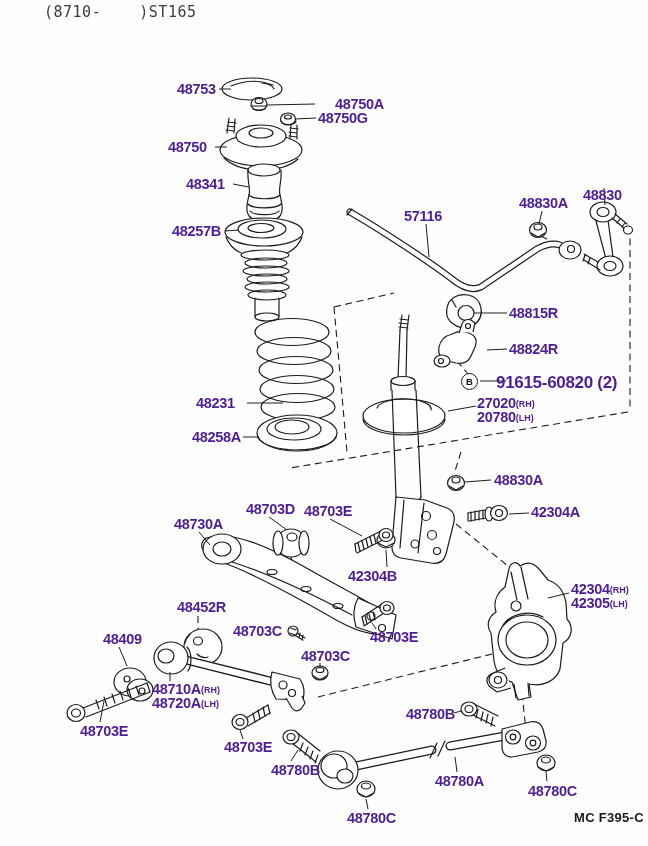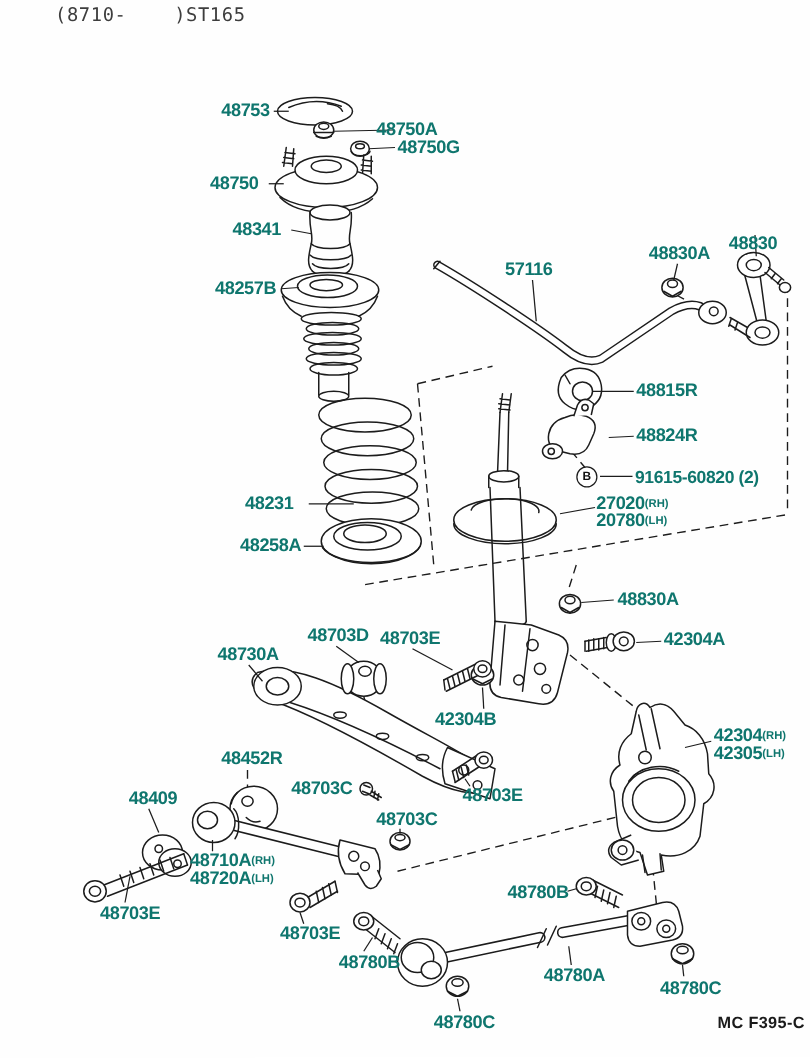--- a/index.html
+++ b/index.html
@@ -3,21 +3,21 @@
 <meta charset="utf-8">
 <style>
   html,body{margin:0;padding:0;background:#fff;}
   .stage{position:relative;width:648px;height:846px;background:#fefefe;overflow:hidden;
          font-family:"Liberation Sans",sans-serif;}
   .stage svg{position:absolute;left:0;top:0;}
   .hdr{position:absolute;left:44px;top:3px;font:15px "DejaVu Sans Mono",monospace;
        color:#3d3d3d;letter-spacing:.5px;white-space:pre;}
   .ftr{position:absolute;left:574px;top:810px;font-weight:bold;font-size:13px;
        color:#1a1a1a;letter-spacing:.3px;}
-  .lbl{position:absolute;font-weight:bold;font-size:14.5px;line-height:1;color:#0f766e;
+  .lbl{position:absolute;font-weight:bold;font-size:14.5px;line-height:1;color:#4c1d95;
        letter-spacing:-0.3px;white-space:nowrap;}
   .suf{font-size:9px;vertical-align:1.5px;letter-spacing:0;}
   .cb{position:absolute;left:461px;top:373px;width:15px;height:15px;border:1.6px solid #1c1c1c;
       border-radius:50%;font-weight:bold;font-size:9.5px;line-height:15px;text-align:center;
       background:#fff;color:#111;}
   .ln{stroke:#1c1c1c;stroke-width:1.2;fill:none;stroke-linecap:round;stroke-linejoin:round;}
   .fw{stroke:#1c1c1c;stroke-width:1.2;fill:#fff;stroke-linejoin:round;}
   .dash{stroke:#1c1c1c;stroke-width:1.1;fill:none;stroke-dasharray:7 4.5;}
   .ldr{stroke:#1c1c1c;stroke-width:1;fill:none;}
   .thick{stroke:#1c1c1c;stroke-width:7;fill:none;stroke-linecap:round;}
@@ -361,33 +361,33 @@
     <path class="ldr" d="M320,663 L320,667"></path>
     <path class="ldr" d="M376,629 L372,623"></path>
   </g>
 </svg>
 
   <div class="hdr">(8710-    )ST165</div>
 
   <div class="cb">B</div>
 
   <div class="lbl" style="left:177px;top:82px">48753</div>
-  <div class="lbl" style="left:301px;top:97px">48750A</div>
+  <div class="lbl" style="left:335px;top:97px">48750A</div>
   <div class="lbl" style="left:318px;top:111px">48750G</div>
   <div class="lbl" style="left:168px;top:140px">48750</div>
   <div class="lbl" style="left:186px;top:177px">48341</div>
   <div class="lbl" style="left:172px;top:224px">48257B</div>
   <div class="lbl" style="left:196px;top:396px">48231</div>
   <div class="lbl" style="left:192px;top:430px">48258A</div>
   <div class="lbl" style="left:404px;top:209px">57116</div>
   <div class="lbl" style="left:519px;top:196px">48830A</div>
   <div class="lbl" style="left:583px;top:188px">48830</div>
   <div class="lbl" style="left:509px;top:306px">48815R</div>
   <div class="lbl" style="left:509px;top:342px">48824R</div>
-  <div class="lbl" style="left:508px;top:374px;font-size:14px">91615-60820 (2)</div>
+  <div class="lbl" style="left:496px;top:374px;font-size:17px">91615-60820 (2)</div>
   <div class="lbl" style="left:477px;top:396px"><span>27020</span><span class="suf">(RH)</span></div>
   <div class="lbl" style="left:477px;top:410px"><span>20780</span><span class="suf">(LH)</span></div>
   <div class="lbl" style="left:494px;top:473px">48830A</div>
   <div class="lbl" style="left:531px;top:505px">42304A</div>
   <div class="lbl" style="left:348px;top:569px">42304B</div>
   <div class="lbl" style="left:246px;top:502px">48703D</div>
   <div class="lbl" style="left:304px;top:504px">48703E</div>
   <div class="lbl" style="left:174px;top:517px">48730A</div>
   <div class="lbl" style="left:177px;top:600px">48452R</div>
   <div class="lbl" style="left:103px;top:632px">48409</div>

